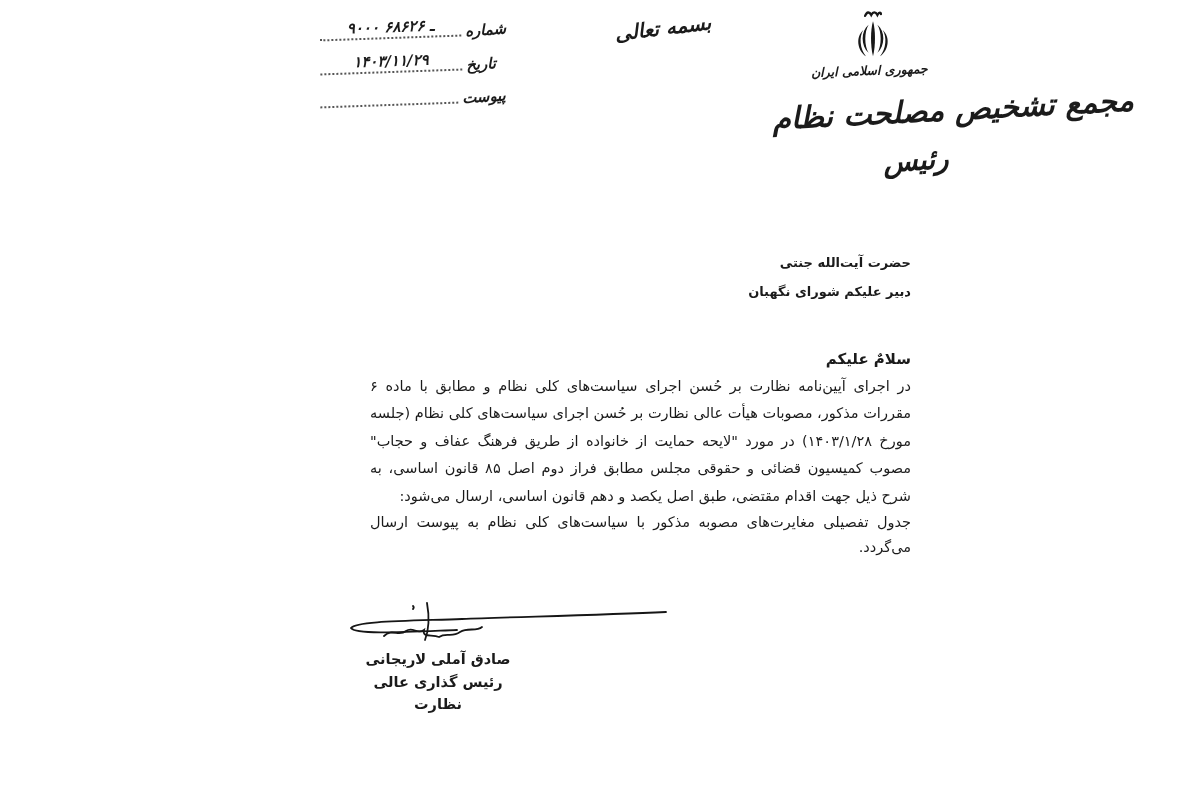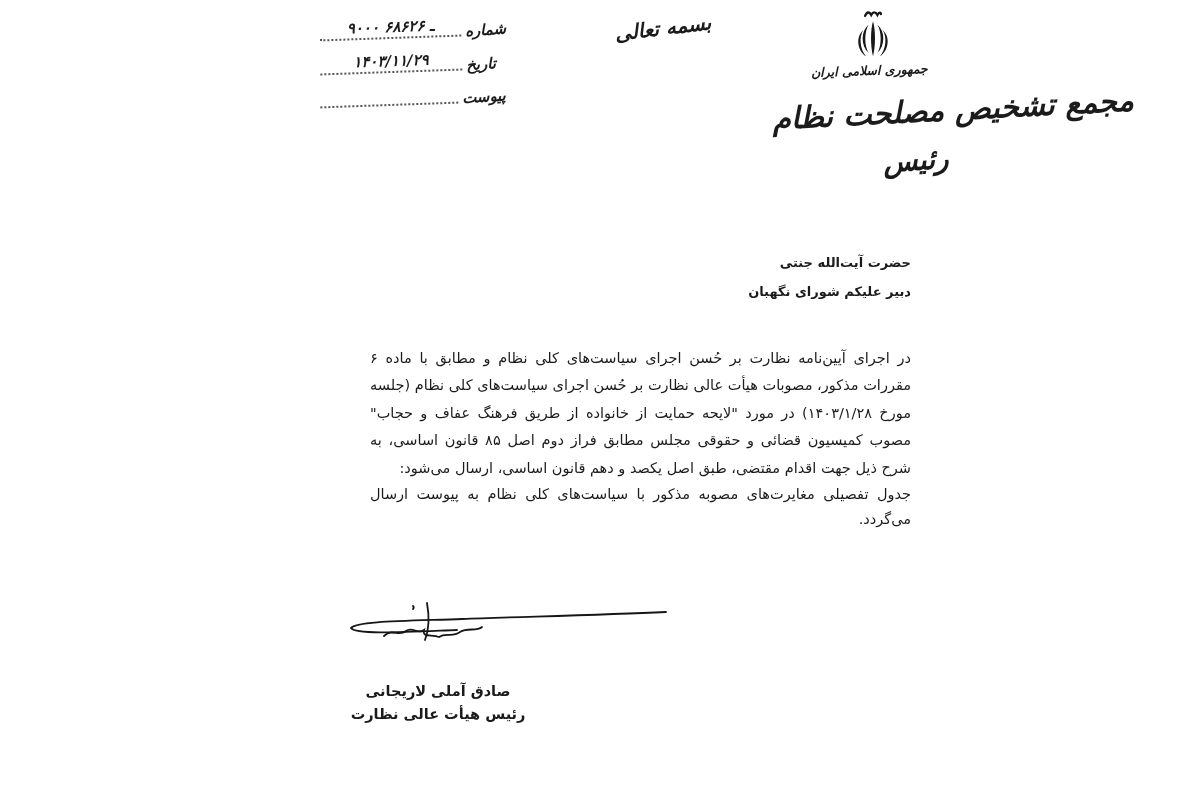--- a/index.html
+++ b/index.html
@@ -51,21 +51,21 @@
   .content { position:absolute; right:289px; top:345px; width:541px; text-align:justify; }
   .salutation { font-size:15px; line-height:28px; font-weight:700; text-align:right; }
   .p1 { font-size:14.5px; line-height:27.4px; text-align:justify; }
   .p2 { font-size:14.5px; line-height:23.8px; font-weight:700; text-align:justify; }
   .p3 { font-size:14.5px; line-height:24.5px; text-align:justify; }
   
   .sig-scrawl { position:absolute; left:344px; top:596px; width:330px; height:62px; }
   .sig-scrawl path { fill:none; stroke:#161616; stroke-width:1.8; stroke-linecap:round; }
   .sig-text {
     position:absolute; left:347px; top:648px; width:182px; text-align:center;
-    font-size:14.5px; font-weight:700; line-height:22.5px;margin-top:32px;
+    font-size:14.5px; font-weight:700; line-height:22.5px;
   }
 </style>
 </head>
 <body>
 
 <div class="page">
 
   <svg class="emblem" viewBox="-30 -34 60 66" aria-hidden="true">
     <path class="stroke" d="M -9,-25 C -7,-30 -4,-30 -2,-26 C 0,-30 3,-30 5,-26 C 7,-30 9,-29 9,-27"></path>
     <path d="M 0,-19 C 3,-9 3,9 0,21 C -3,9 -3,-9 0,-19 Z"></path>
@@ -95,28 +95,29 @@
       <span class="val"></span>
     </div>
   </div>
 
   <div class="recipient">
     <div>حضرت آیت‌الله جنتی</div>
     <div>دبیر علیکم شورای نگهبان</div>
   </div>
 
   <div class="content">
+    <div class="salutation">سلامٌ علیکم</div>
     <p class="p1">در اجرای آیین‌نامه نظارت بر حُسن اجرای سیاست‌های کلی نظام و مطابق با ماده ۶ مقررات مذکور، مصوبات هیأت عالی نظارت بر حُسن اجرای سیاست‌های کلی نظام (جلسه مورخ ۱۴۰۳/۱/۲۸) در مورد "لایحه حمایت از خانواده از طریق فرهنگ عفاف و حجاب" مصوب کمیسیون قضائی و حقوقی مجلس مطابق فراز دوم اصل ۸۵ قانون اساسی، به شرح ذیل جهت اقدام مقتضی، طبق اصل یکصد و دهم قانون اساسی، ارسال می‌شود:</p>
     <p class="p3">جدول تفصیلی مغایرت‌های مصوبه مذکور با سیاست‌های کلی نظام به پیوست ارسال می‌گردد.</p>
   </div>
 
   <svg class="sig-scrawl" viewBox="0 0 330 62" aria-hidden="true">
     <path d="M 322,16 C 255,19 170,21 118,23 C 62,25 12,25 7,32 C 11,39 62,36 113,34"></path>
     <path d="M 40,40 C 48,32 55,41 62,35 C 69,30 73,39 80,34 C 78,42 88,38 95,41 C 102,36 108,42 116,36 C 124,31 132,36 138,31"></path>
     <path d="M 83,7 C 85,18 86,31 81,44"></path>
     <path d="M 69,10 C 70,11 70,12 69,13"></path>
   </svg>
   <div class="sig-text">
     <div>صادق آملی لاریجانی</div>
-    <div>رئیس هیأت عالی نظارت</div>
+    <div>رئیس گذاری عالی نظارت</div>
   </div>
 
 </div>
 
 </body></html>

